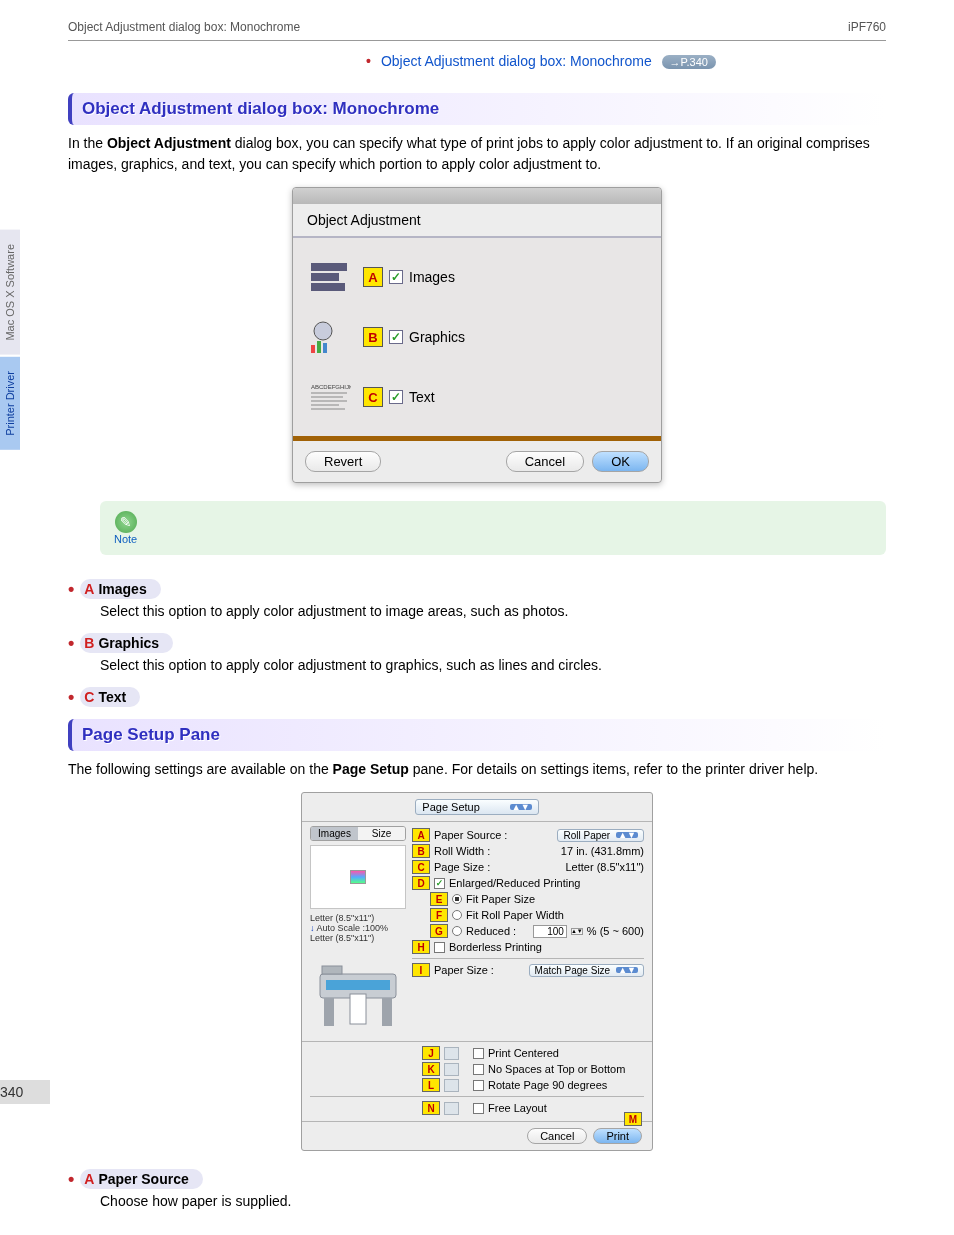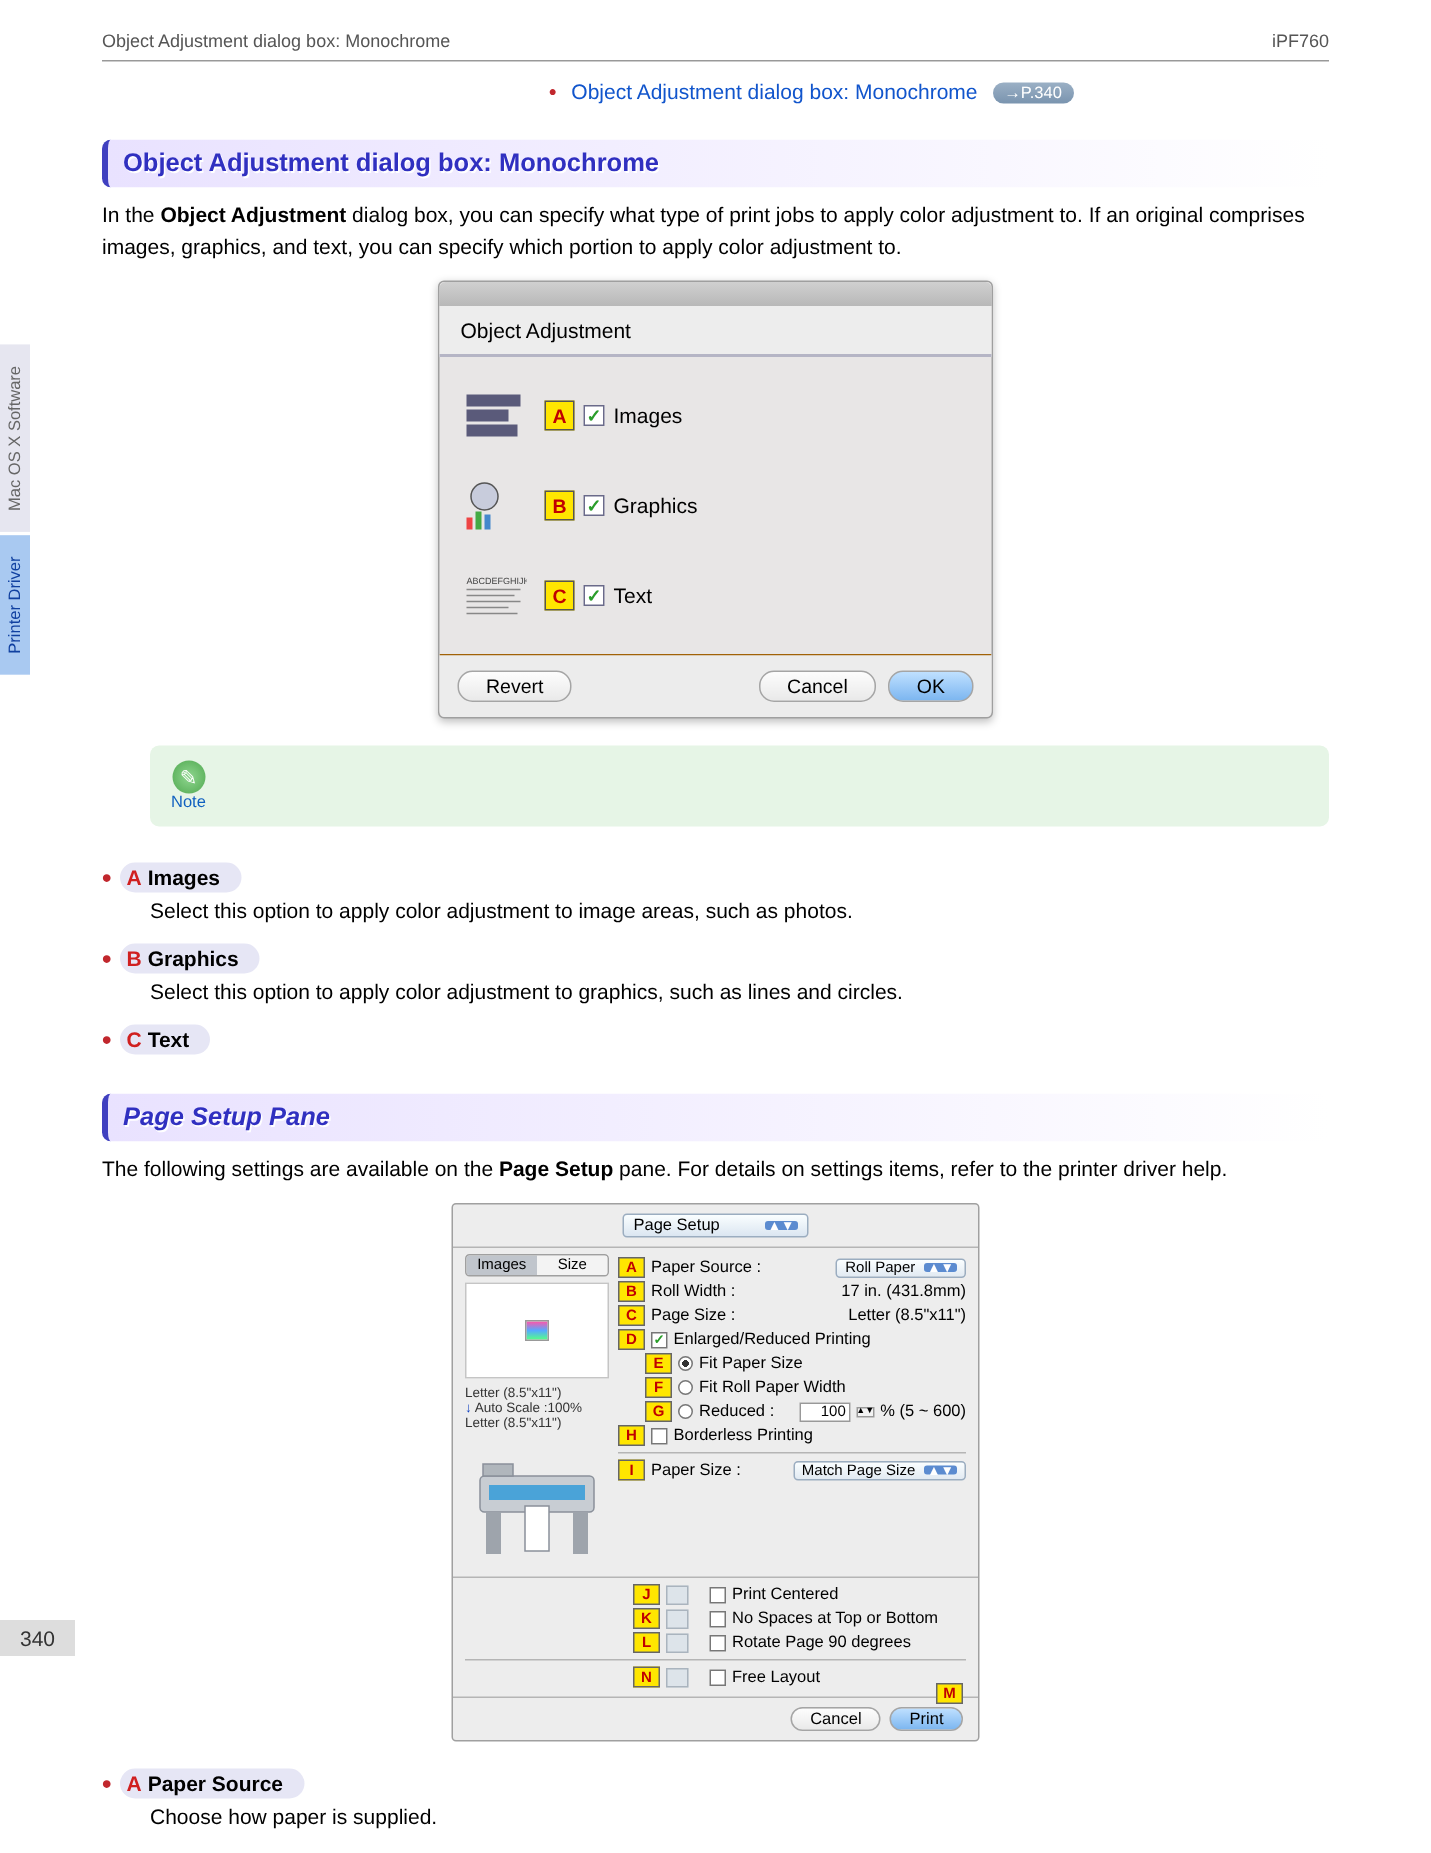--- a/index.html
+++ b/index.html
@@ -19,21 +19,21 @@
   .dlg { width: 370px; background: #e8e6e6; border: 1px solid #9f9f9f; border-radius: 4px; box-shadow: 0 2px 6px rgba(0,0,0,0.25);}
   .dlg-topbar { height: 16px; background: linear-gradient(#d0d0d0,#b8b8b8); border-top-left-radius: 4px; border-top-right-radius:4px;}
   .dlg-title { padding: 8px 14px; font-size: 14px; background: #ededed; border-bottom: 2px solid #b5b5c5; }
   .dlg-body { padding: 10px 14px; }
   .dlg-row { display:flex; align-items:center; margin: 10px 0 22px 0;}
   .dlg-icon { width: 46px; height: 38px; margin-right: 10px; display:flex; align-items:center; justify-content:center; }
   .dlg-icon svg { width: 42px; height: 36px;}
   .letter-badge { width: 20px; height: 20px; background: #ffe600; border: 1px solid #555; display:inline-flex; align-items:center; justify-content:center; font-weight:bold; color:#c00000; font-size:13px; margin-right: 6px;}
   .chk { width: 14px; height: 14px; border: 1px solid #6a6a8a; display:inline-flex; align-items:center; justify-content:center; margin-right: 6px; background:#fff;}
   .chk.checked::after { content:"✓"; color:#2a9d2a; font-size:12px; line-height:1; font-weight:bold;}
-  .dlg-buttons { border-top: 1px solid #a16207; padding: 10px 12px; display:flex; align-items:flex-start; gap:8px; background:#ececec; border-bottom-left-radius:4px; border-bottom-right-radius:4px;}
+  .dlg-buttons { border-top: 5px solid #a16207; padding: 10px 12px; display:flex; align-items:flex-start; gap:8px; background:#ececec; border-bottom-left-radius:4px; border-bottom-right-radius:4px;}
   .mac-btn { background: linear-gradient(#fdfdfd,#e9e9e9); border:1px solid #a5a5a5; border-radius: 10px; padding: 2px 18px; font-size: 13px;}
   .mac-btn.primary { background: linear-gradient(#bfe0ff,#7cb6f0); }
   .spacer { flex:1; }
   .note-box { margin: 0 68px 24px 100px; background: #e6f5e6; border-radius: 6px; padding: 10px 14px; display:flex; align-items:flex-start; gap:12px;}
   .note-left { display:flex; flex-direction:column; align-items:center; font-size:11px; color:#1060c0;}
   .note-icon { width: 22px; height: 22px; border-radius: 50%; background: radial-gradient(#8fd68f,#4fa84f); display:flex; align-items:center; justify-content:center; color:#fff; font-size:14px;}
   .note-icon::before { content:"✎"; }
   .note-text { font-size: 13px; }
   .note-text .dot { color:#c1272d; font-weight:bold; margin-right:6px;}
   
@@ -72,21 +72,21 @@
   .dlg2-lower { padding: 2px 8px 4px 8px;}
   .mini-ico { width:15px; height:13px; background:#dde4ea; border:1px solid #aab4be; display:inline-block;}
   .dlg2-footer { border-top:1px solid #b5b5b5; padding:6px 10px; display:flex; justify-content:flex-end; gap:6px; position:relative;}
   .mac-btn2 { background:linear-gradient(#fdfdfd,#e9e9e9); border:1px solid #a5a5a5; border-radius:8px; padding:1px 12px; font-size:11px;}
   .mac-btn2.primary { background:linear-gradient(#bfe0ff,#7cb6f0);}
   
   .side-tabs { position:absolute; left: 0; top: 230px; width: 50px;}
   .side-tab { writing-mode: vertical-rl; transform: rotate(180deg); font-size: 11px; padding: 14px 4px; text-align:center; margin: 0 0 2px 0;}
   .side-tab.t1 { background:#e6e6f0; color:#666;}
   .side-tab.t2 { background:#a9c9f1; color:#1040a0;}
-  .page-number-box { position:absolute; left:0; top: 1080px; width:50px; background:#ddd; text-align:center; padding:4px 0; font-size:14px; color:#333;}
+  .page-number-box { position:absolute; left:0; top: 1080px; width:50px; background:#ddd; text-align:left; padding:4px 0; font-size:14px; color:#333;}
 </style>
 </head>
 <body>
 
 <div class="page">
   <div class="side-tabs">
     <div class="side-tab t1">Mac OS X Software</div>
     <div class="side-tab t2">Printer Driver</div>
   </div>
   <div class="page-number-box">340</div>
@@ -191,21 +191,21 @@
   <p class="item-desc">Select this option to apply color adjustment to graphics, such as lines and circles.</p>
 
   <div class="item-head">
     <span class="item-dot">•</span>
     <span class="pill">
         <span class="letter">C</span> 
         <span class="txt">Text</span>
       </span>
   </div>
 
-  <div class="section-header" style="margin-top:26px;font-style:italic;">
+  <div class="section-header" style="margin-top:12px;">
     <h2>Page Setup Pane</h2>
   </div>
   <p class="body-text">
     <span>The following settings are available on the </span><b>Page Setup</b><span> pane. For details on settings items, refer to the printer driver help.</span>
   </p>
 
   <div class="figure-wrap">
     <div class="dlg2">
       <div class="top">
         <span class="select-pill">

